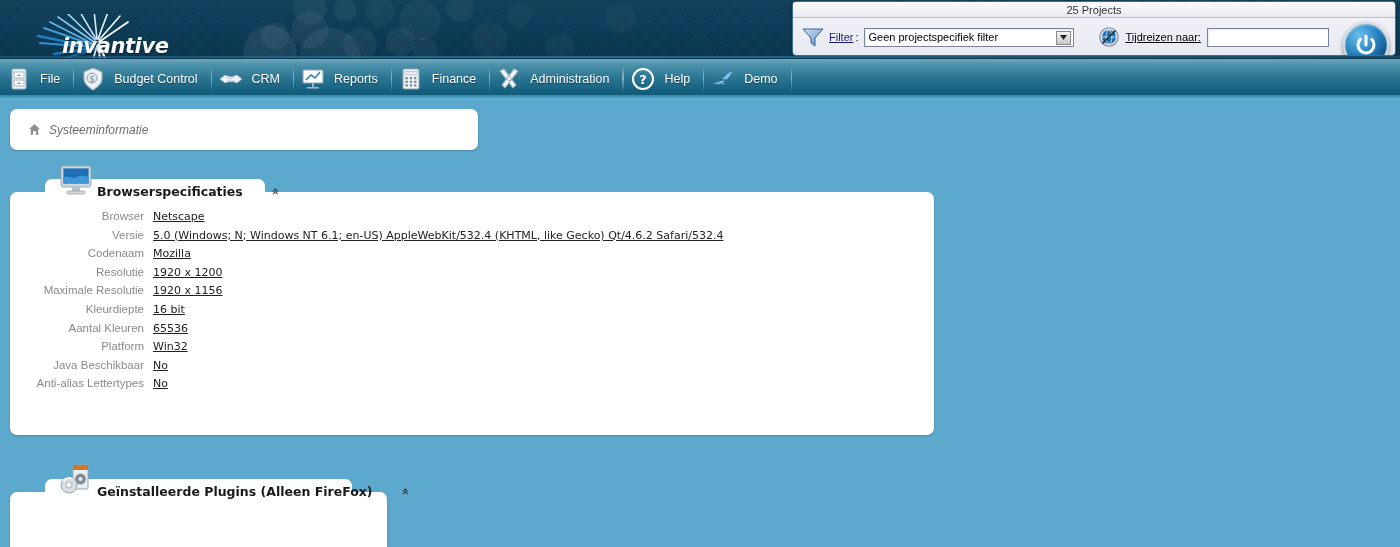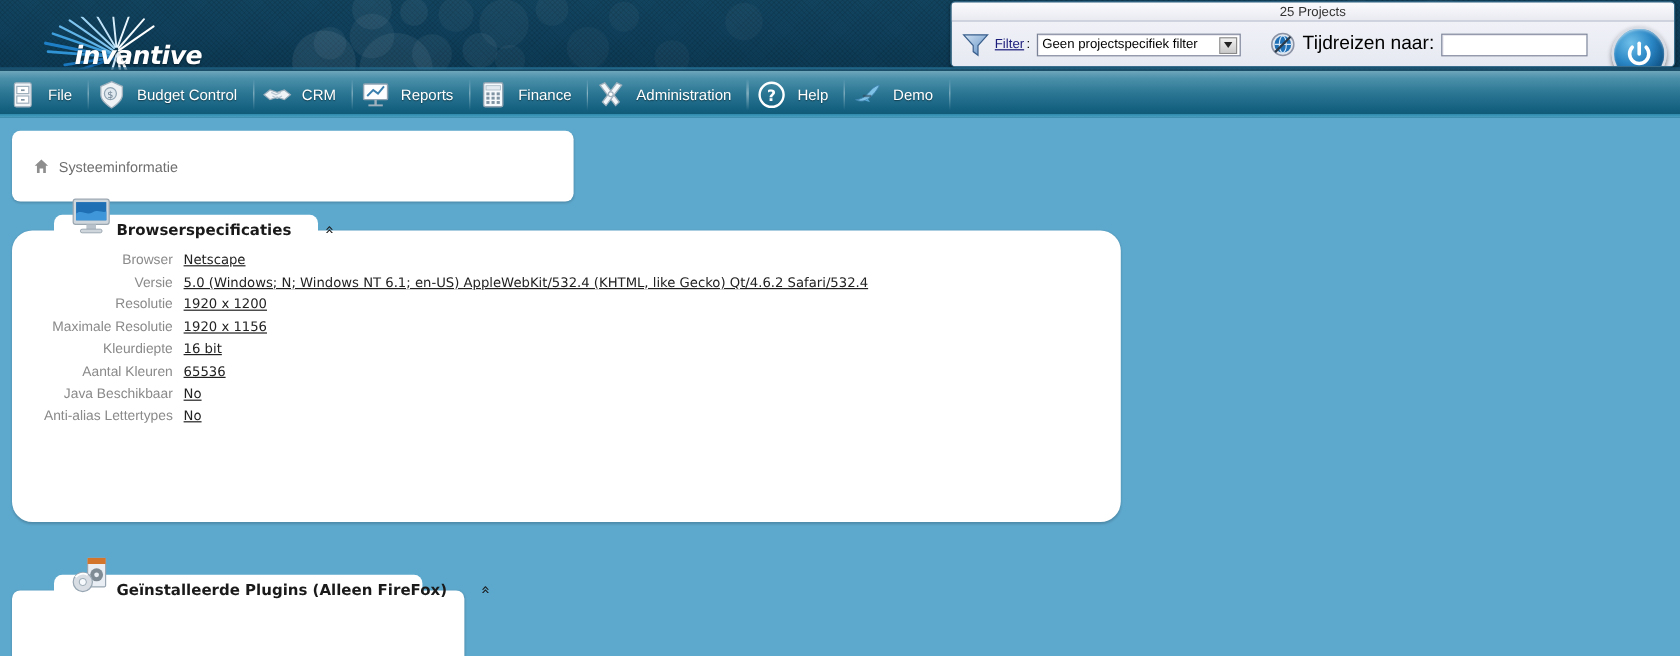--- a/index.html
+++ b/index.html
@@ -78,36 +78,36 @@
     position: relative; height: 38px;
     display: flex; align-items: center;
     padding: 0 8px;
   }
   .funnel-icon { width: 24px; height: 24px; margin-right: 4px; flex: 0 0 auto; }
   .filter-label {
     font-size: 11px; color: #1b1b7a; text-decoration: underline; cursor: pointer;
   }
   .filter-colon { font-size: 11px; color: #000; margin: 0 5px 0 2px; }
   .filter-select {
-    width: 170px; height: 19px;
+    width: 210px; height: 19px;
     border: 1px solid #7b8399; background: #fff;
     font-size: 11px; font-family: "Liberation Sans", sans-serif;
     display: flex; align-items: center; position: relative;
     padding-left: 4px; color: #000;
     box-shadow: inset 1px 1px 0 #e8e8ee;
   }
   .filter-select .arrow-box {
     position: absolute; right: 2px; top: 2px;
     width: 15px; height: 14px;
     background: linear-gradient(180deg,#f2f2f2,#c9c9c9);
     border: 1px solid #8a8a8a;
     display: flex; align-items: center; justify-content: center;
   }
   .globe-icon { width: 22px; height: 22px; margin: 0 6px 0 24px; flex: 0 0 auto; }
-  .tt-label { font-size: 16px; color: #000; margin-right: 6px; white-space: nowrap;}
+  .tt-label { font-size: 11px; color: #000; margin-right: 6px; white-space: nowrap; text-decoration: underline;}
   .tt-input {
     width: 122px; height: 19px; border: 1px solid #7b8399; background: #fff;
     font-size: 11px; padding: 0 3px;
     font-family: "Liberation Sans", sans-serif;
     box-shadow: inset 1px 1px 0 #e8e8ee;
   }
   .power-btn {
     position: absolute; right: 6px; top: 4px;
     width: 46px; height: 46px; border-radius: 50%;
     background: radial-gradient(circle at 34% 28%, #6fc0ea 0%, #2a86c4 42%, #0d4f83 78%, #07335a 100%);
@@ -140,24 +140,24 @@
   }
   .nav-icon { width: 26px; height: 26px; margin-right: 8px; flex:0 0 auto; display:block;}
   .nav-label {
     color: #ffffff; font-size: 12.5px; white-space: nowrap;
     text-shadow: 0 1px 1px rgba(0,0,0,.45);
   }
 
   
   .crumb-card {
     position: absolute; left: 10px; top: 109px;
-    width: 468px; height: 59px;
+    width: 468px; height: 41px;
     background: #ffffff; border-radius: 7px;
     box-shadow: 0 1px 2px rgba(0,0,0,.18);
-    display: flex; align-items: center; padding-left: 18px;
+    display: flex; align-items: center; padding-left: 18px; font-style: italic;
   }
   .home-icon { width: 13px; height: 13px; margin-right: 8px; }
   .crumb-text { font-size: 12px; color: #6e6e6e; }
 
   
   .panel { position: absolute; }
   .panel-tab {
     position: absolute; left: 45px; top: 0;
     height: 24px;
     background: #ffffff;
@@ -171,21 +171,21 @@
     font-size: 12.5px; font-weight: bold; color: #1a1a1a; white-space: nowrap;
     font-family: "DejaVu Sans", sans-serif;
   }
   .panel-tab-chevron {
     margin-left: 16px; color: #1a1a1a; font-size: 13px; line-height: 1;
     cursor: pointer; font-family: "DejaVu Sans", sans-serif;
   }
   .tab-icon { position: absolute; left: 14px; top: -15px; width: 34px; height: 34px; }
   .panel-body {
     position: absolute; left: 10px;
-    background: #ffffff; border-radius: 17px;
+    background: #ffffff; border-radius: 7px;
     box-shadow: 0 1px 2px rgba(0,0,0,.18);
   }
 
   
   .spec-table { padding: 18px 0 0 0; }
   .spec-row { display: flex; align-items: baseline; height: 18.6px; }
   .spec-label {
     width: 143px; text-align: right; padding-right: 9px;
     font-size: 11.5px; color: #8a8a8a; white-space: nowrap;
   }
@@ -383,34 +383,42 @@
 
       <div class="spec-row">
         <div class="spec-label">Browser</div>
         <div class="spec-value">Netscape</div>
       </div>
       <div class="spec-row">
         <div class="spec-label">Versie</div>
         <div class="spec-value">5.0 (Windows; N; Windows NT 6.1; en-US) AppleWebKit/532.4 (KHTML, like Gecko) Qt/4.6.2 Safari/532.4</div>
       </div>
       <div class="spec-row">
+        <div class="spec-label">Codenaam</div>
+        <div class="spec-value">Mozilla</div>
+      </div>
+      <div class="spec-row">
         <div class="spec-label">Resolutie</div>
         <div class="spec-value">1920 x 1200</div>
       </div>
       <div class="spec-row">
         <div class="spec-label">Maximale Resolutie</div>
         <div class="spec-value">1920 x 1156</div>
       </div>
       <div class="spec-row">
         <div class="spec-label">Kleurdiepte</div>
         <div class="spec-value">16 bit</div>
       </div>
       <div class="spec-row">
         <div class="spec-label">Aantal Kleuren</div>
         <div class="spec-value">65536</div>
+      </div>
+      <div class="spec-row">
+        <div class="spec-label">Platform</div>
+        <div class="spec-value">Win32</div>
       </div>
       <div class="spec-row">
         <div class="spec-label">Java Beschikbaar</div>
         <div class="spec-value">No</div>
       </div>
       <div class="spec-row">
         <div class="spec-label">Anti-alias Lettertypes</div>
         <div class="spec-value">No</div>
       </div>
 

